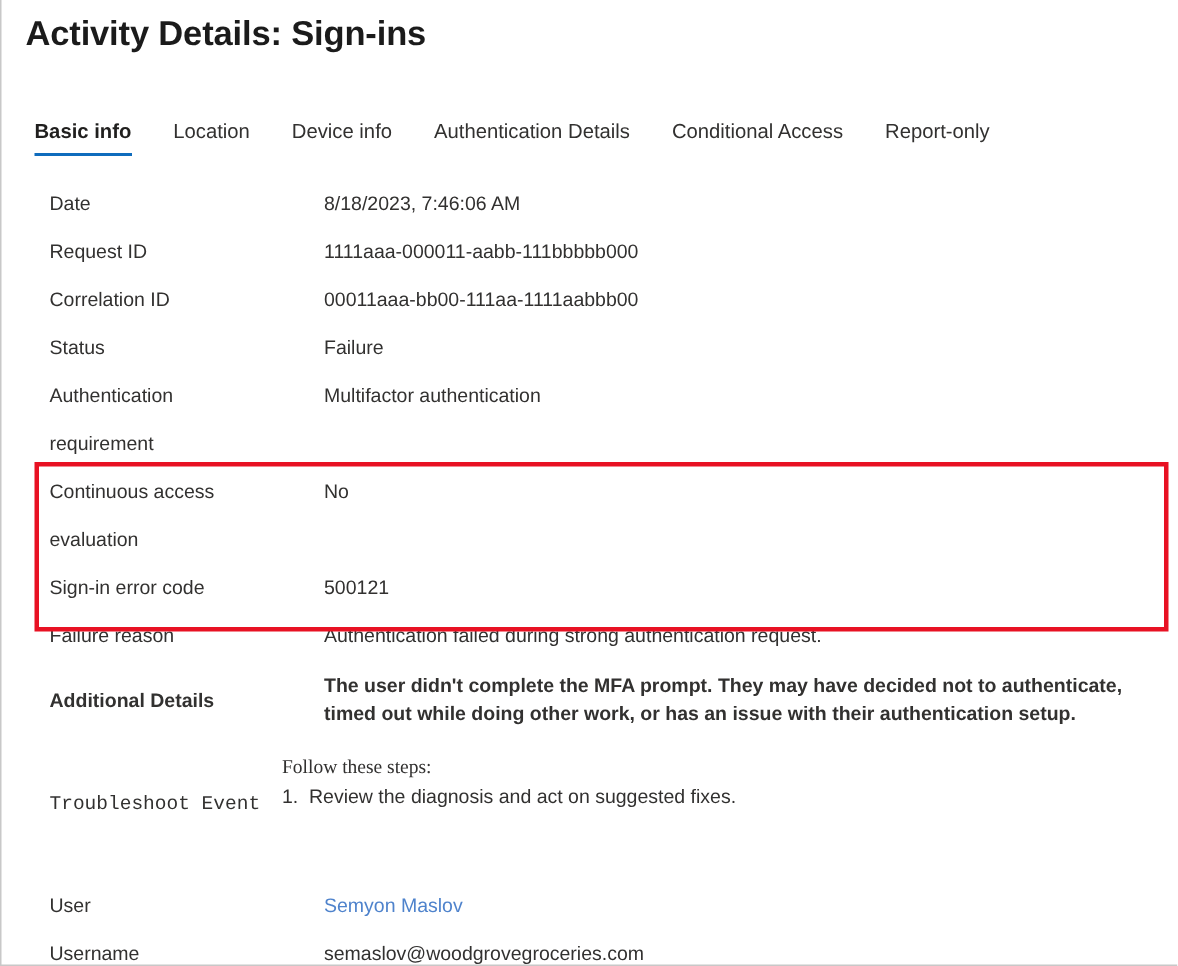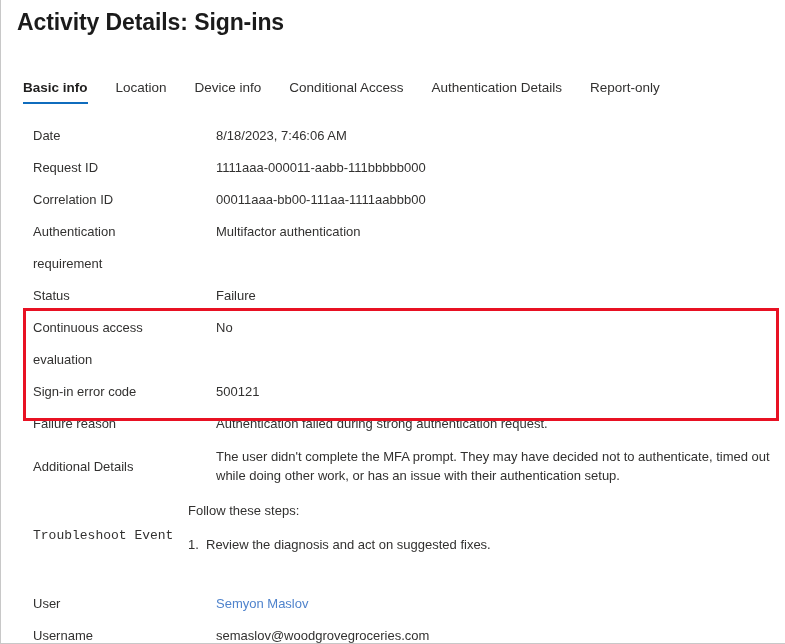--- a/index.html
+++ b/index.html
@@ -120,21 +120,21 @@
   .rows-error .row.wrap .value {
     line-height: 19px;
     padding-top: 7px;
     padding-bottom: 7px;
     padding-right: 16px;
   }
   .rows-error .row.wrap .label {
     line-height: 19px;
     padding-top: 17px;
   }
-  .rows-error .row.tall { min-height: 44px; }
+  .rows-error .row.tall { min-height: 44px; font-weight: bold; }
 
   
   .troubleshoot {
     position: relative;
     display: flex;
     align-items: flex-start;
     min-height: 96px;
   }
   .troubleshoot .label {
     width: 187px;
@@ -147,21 +147,22 @@
     font-family: Liberation Mono, monospace;
   }
   .troubleshoot .content {
     flex: 1 1 auto;
     font-size: 13px;
     color: #323130;
     padding-top: 9px;
   }
   .troubleshoot .steps-intro {
     line-height: 20px;
-    margin-bottom: 14px;
+    margin-bottom: 0;
+    font-family: Liberation Serif, serif;
   }
   .troubleshoot .diag-link {
     display: block;
     margin-left: 40px;
     line-height: 20px;
     margin-bottom: 9px;
   }
   .troubleshoot .step-item {
     line-height: 20px;
   }
@@ -174,46 +175,46 @@
 <body>
 
 <div class="page">
 
   <div class="page-title">Activity Details: Sign-ins</div>
 
   <div class="tabs" id="tab-bar">
       <div class="tab active">Basic info</div>
       <div class="tab">Location</div>
       <div class="tab">Device info</div>
+      <div class="tab">Authentication Details</div>
       <div class="tab">Conditional Access</div>
-      <div class="tab">Authentication Details</div>
       <div class="tab">Report-only</div>
     </div>
 
   <div class="details">
     <div id="rows-top">
         <div class="row">
           <div class="label">Date</div>
           <div class="value">8/18/2023, 7:46:06 AM</div>
         </div>
         <div class="row">
           <div class="label">Request ID</div>
           <div class="value">1111aaa-000011-aabb-111bbbbb000</div>
         </div>
         <div class="row">
           <div class="label">Correlation ID</div>
           <div class="value">00011aaa-bb00-111aa-1111aabbb00</div>
         </div>
         <div class="row">
+          <div class="label">Status</div>
+          <div class="value">Failure</div>
+        </div>
+        <div class="row">
           <div class="label">Authentication requirement</div>
           <div class="value">Multifactor authentication</div>
-        </div>
-        <div class="row">
-          <div class="label">Status</div>
-          <div class="value">Failure</div>
         </div>
         <div class="row">
           <div class="label">Continuous access evaluation</div>
           <div class="value">No</div>
         </div>
       </div>
     <div class="rows-error" id="rows-error">
         <div class="row ">
           <div class="label">Sign-in error code</div>
           <div class="value">500121</div>

